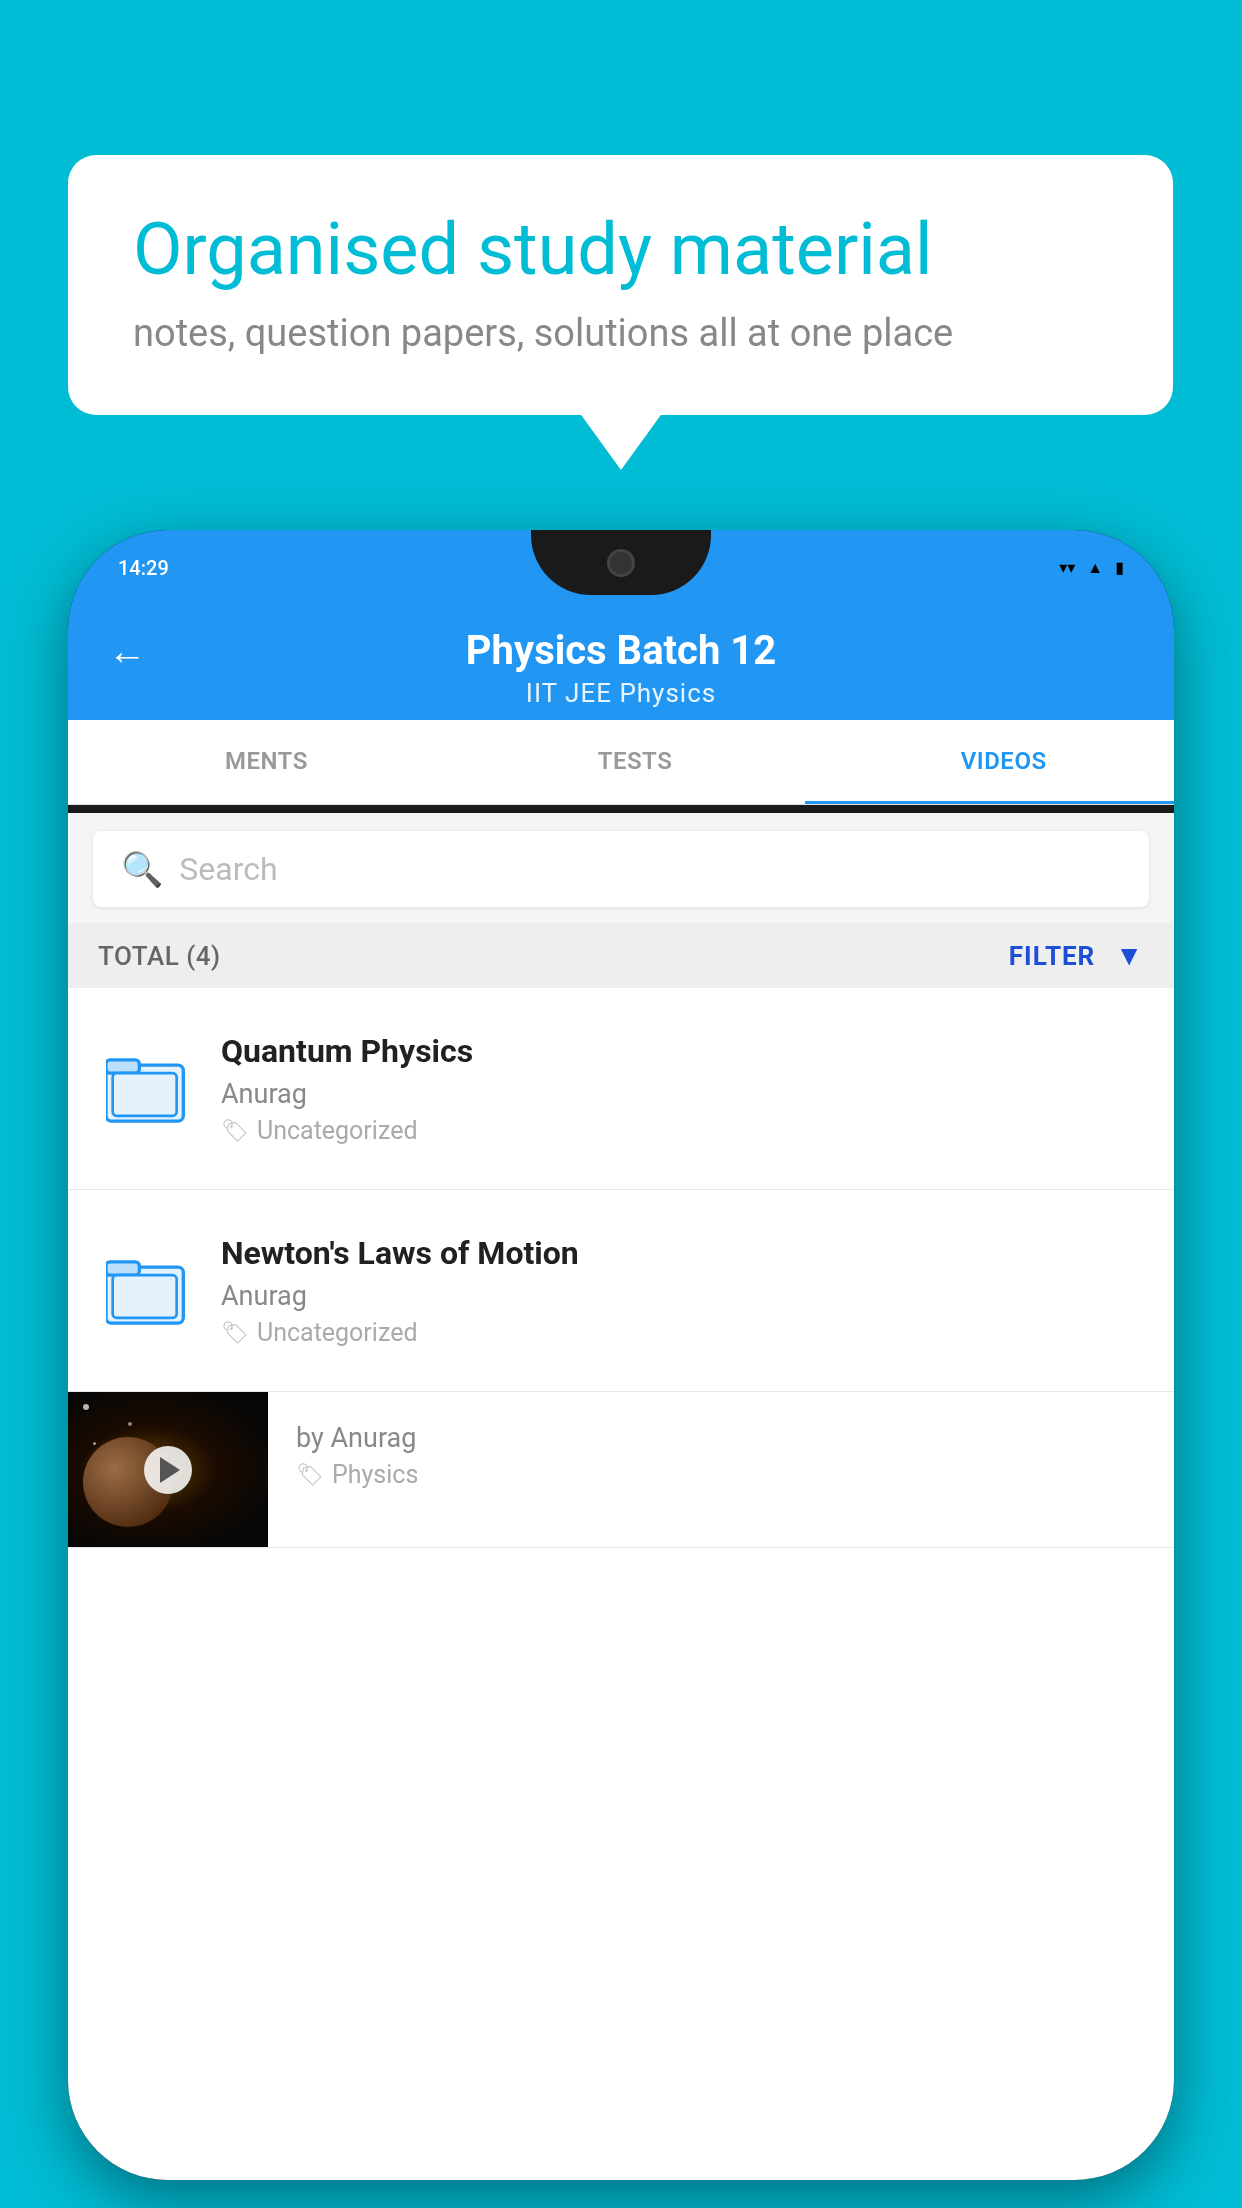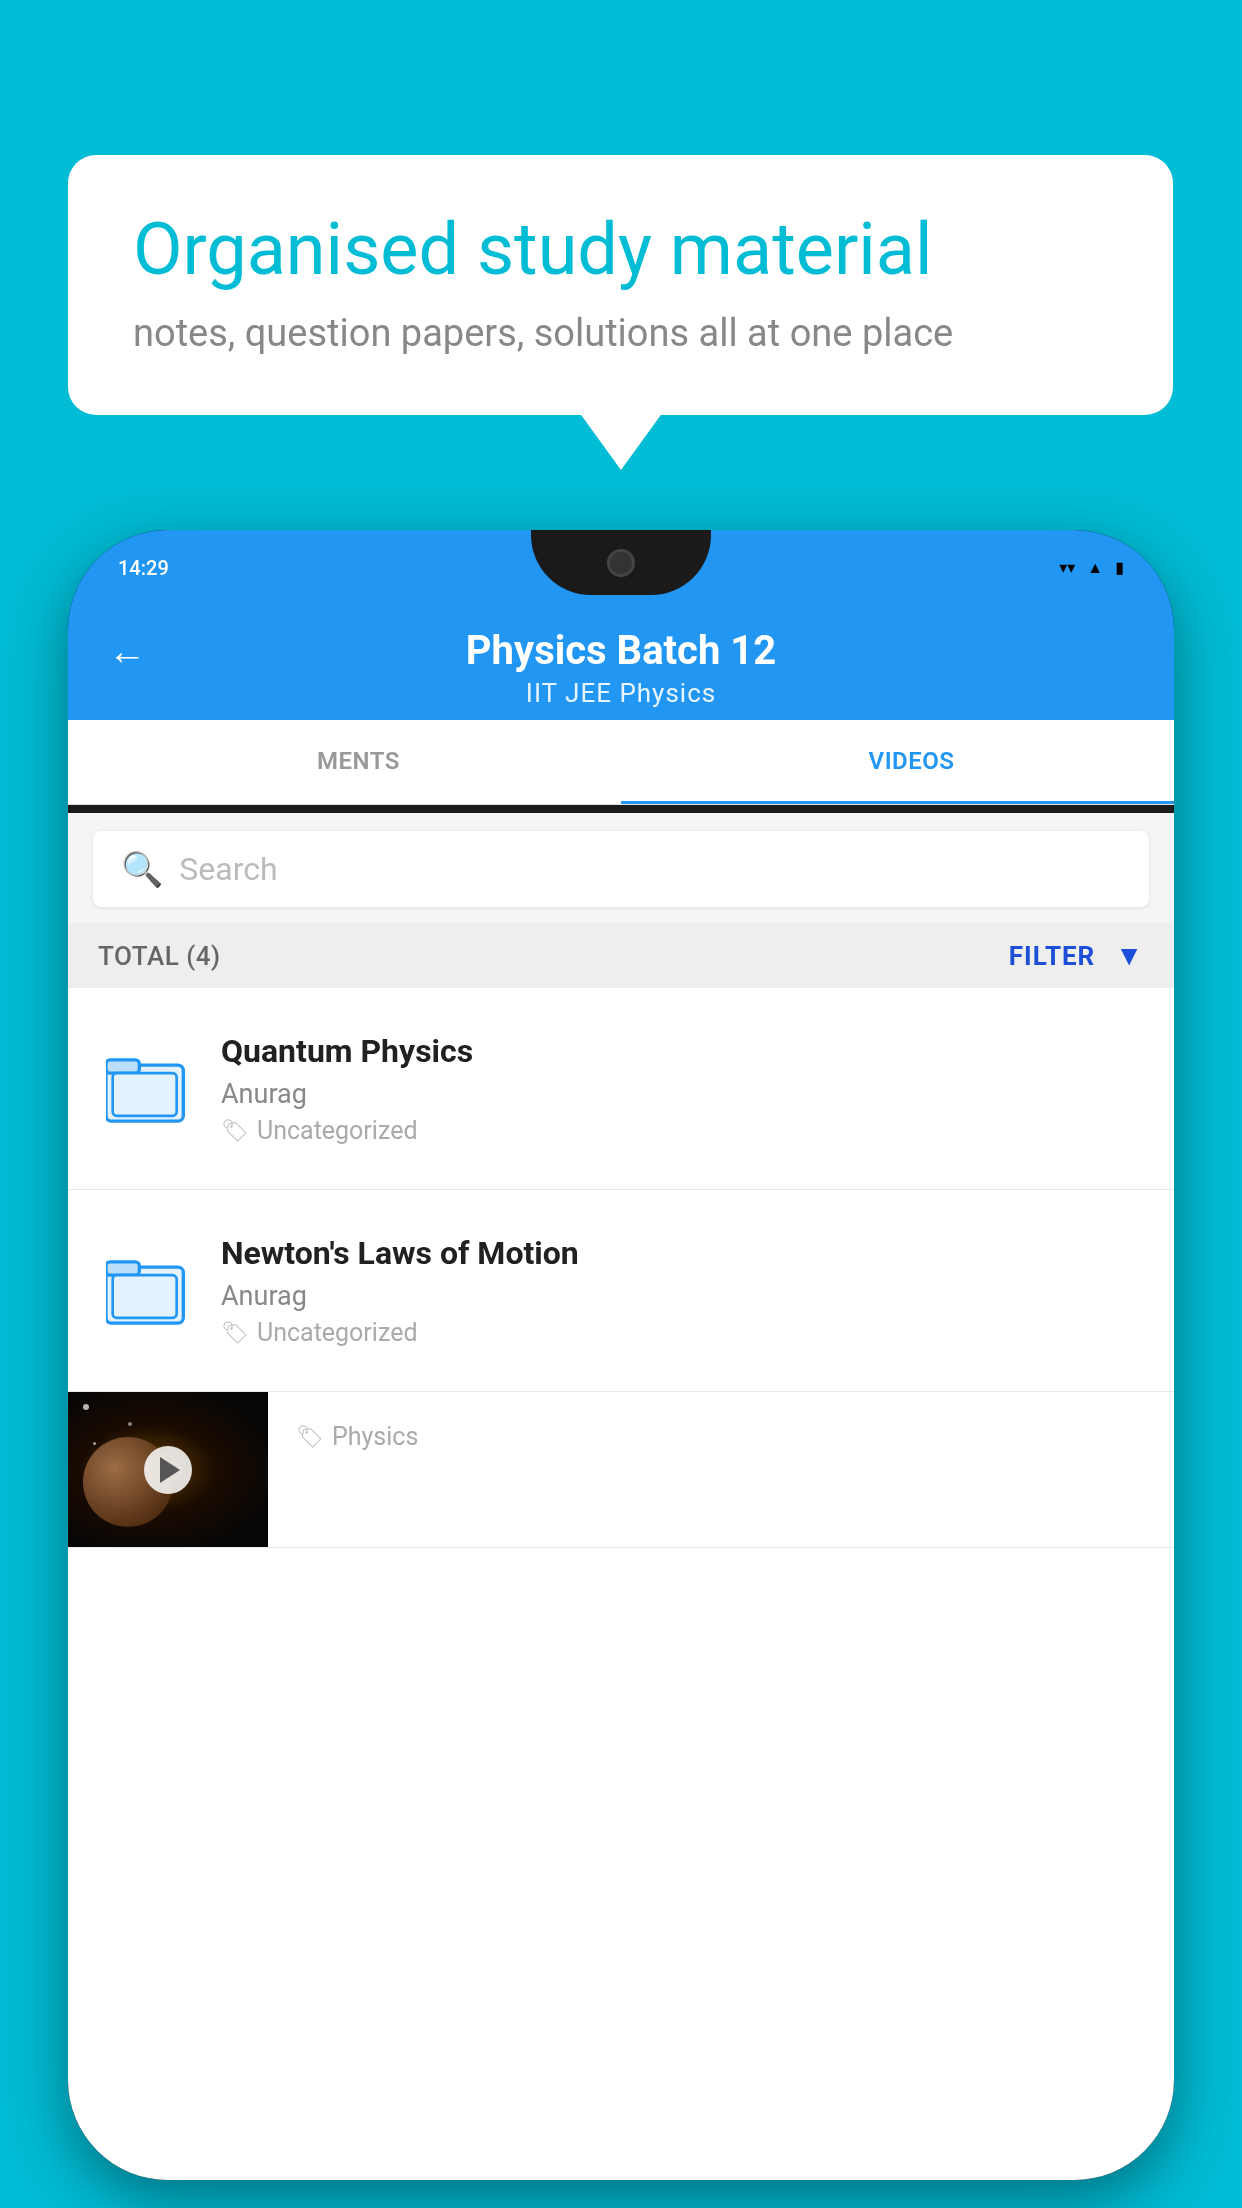--- a/index.html
+++ b/index.html
@@ -363,20 +363,23 @@
       <span class="back-arrow">←</span>
       <span class="header-title">Physics Batch 12</span>
     </div>
     <div class="header-subtitle">IIT JEE   Physics</div>
   </div>
 
   <div class="tabs-bar">
     <div class="tab-item">
       <span>MENTS</span>
     </div>
+    <div class="tab-item">
+      <span>TESTS</span>
+    </div>
     <div class="tab-item active">
       <span>VIDEOS</span>
     </div>
   </div>
 
   <div class="search-bar">
     <div class="search-input-wrapper">
       <span class="search-icon-wrap">🔍</span>
       <span class="search-placeholder">Search</span>
     </div>
@@ -435,20 +438,21 @@
         <div style="position:absolute;top:12px;left:15px;width:6px;height:6px;background:white;border-radius:50%;opacity:0.7;"></div>
         <div style="position:absolute;top:30px;left:60px;width:4px;height:4px;background:white;border-radius:50%;opacity:0.5;"></div>
         <div style="position:absolute;top:50px;left:25px;width:3px;height:3px;background:white;border-radius:50%;opacity:0.6;"></div>
 
         <div style="position:absolute;bottom:20px;left:15px;width:90px;height:90px;background:radial-gradient(circle at 35% 35%, #a0704a, #3d1a00);border-radius:50%;opacity:0.95;"></div>
         <div class="play-btn">
           <div class="play-triangle"></div>
         </div>
       </div>
       <div class="video-info" style="padding:30px 30px 30px 0;">
+        <div class="video-author">by Anurag</div>
         <div class="video-tag">
           <span class="tag-icon">🏷</span>
           <span>Physics</span>
         </div>
       </div>
     </div>
 
   </div>
 </div>
 

